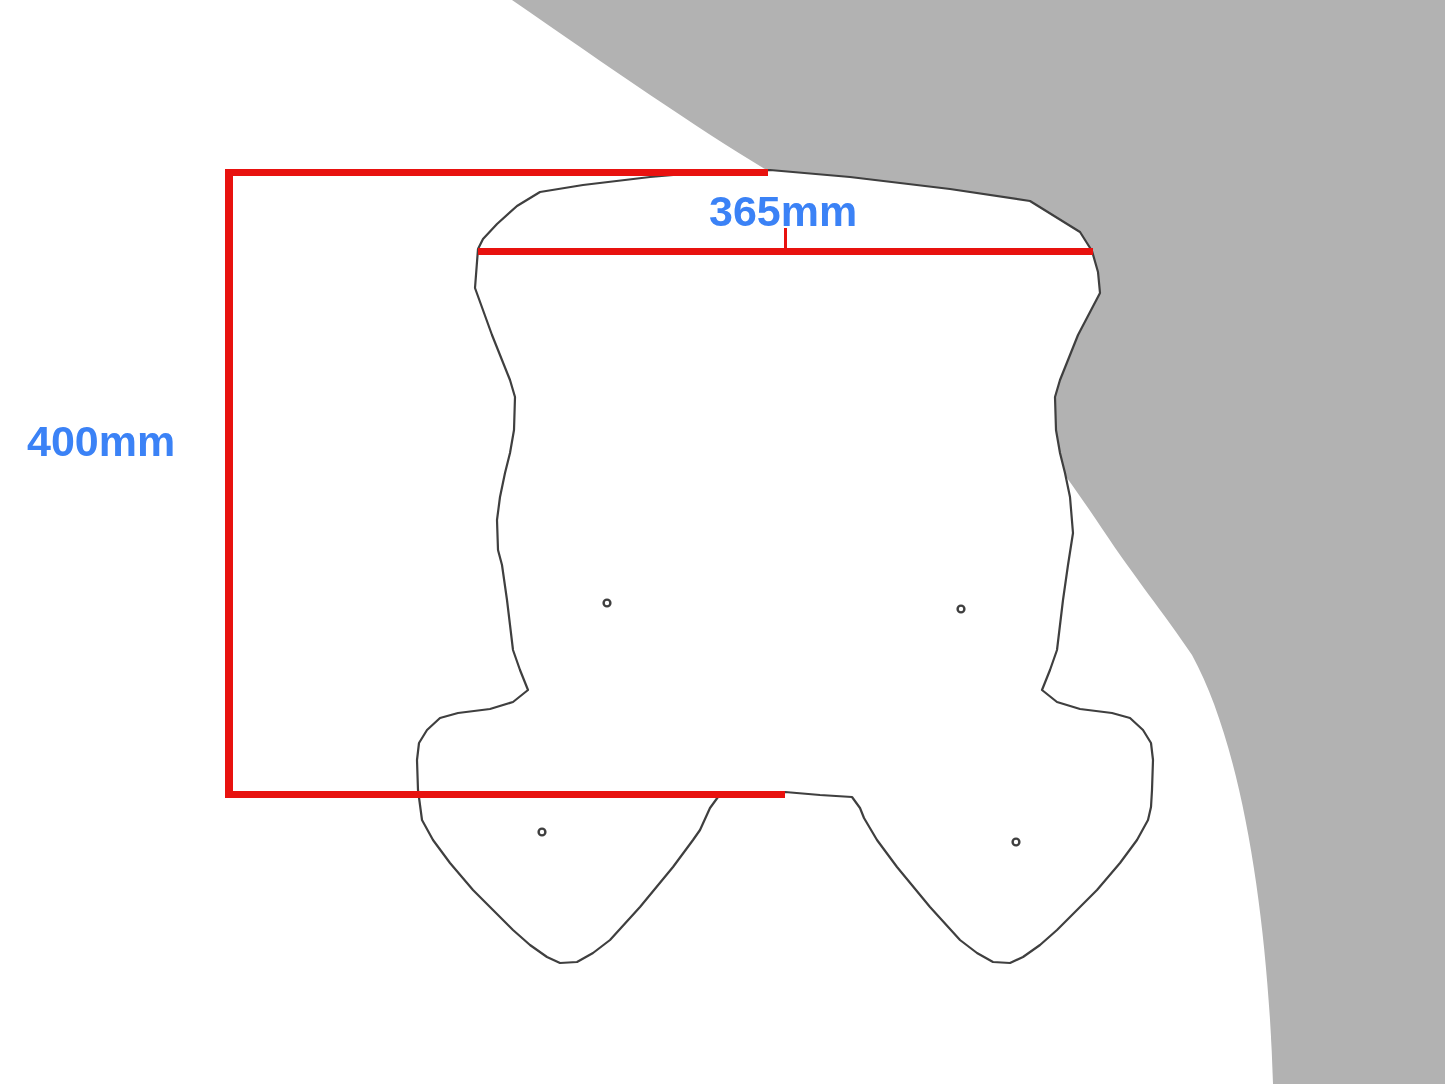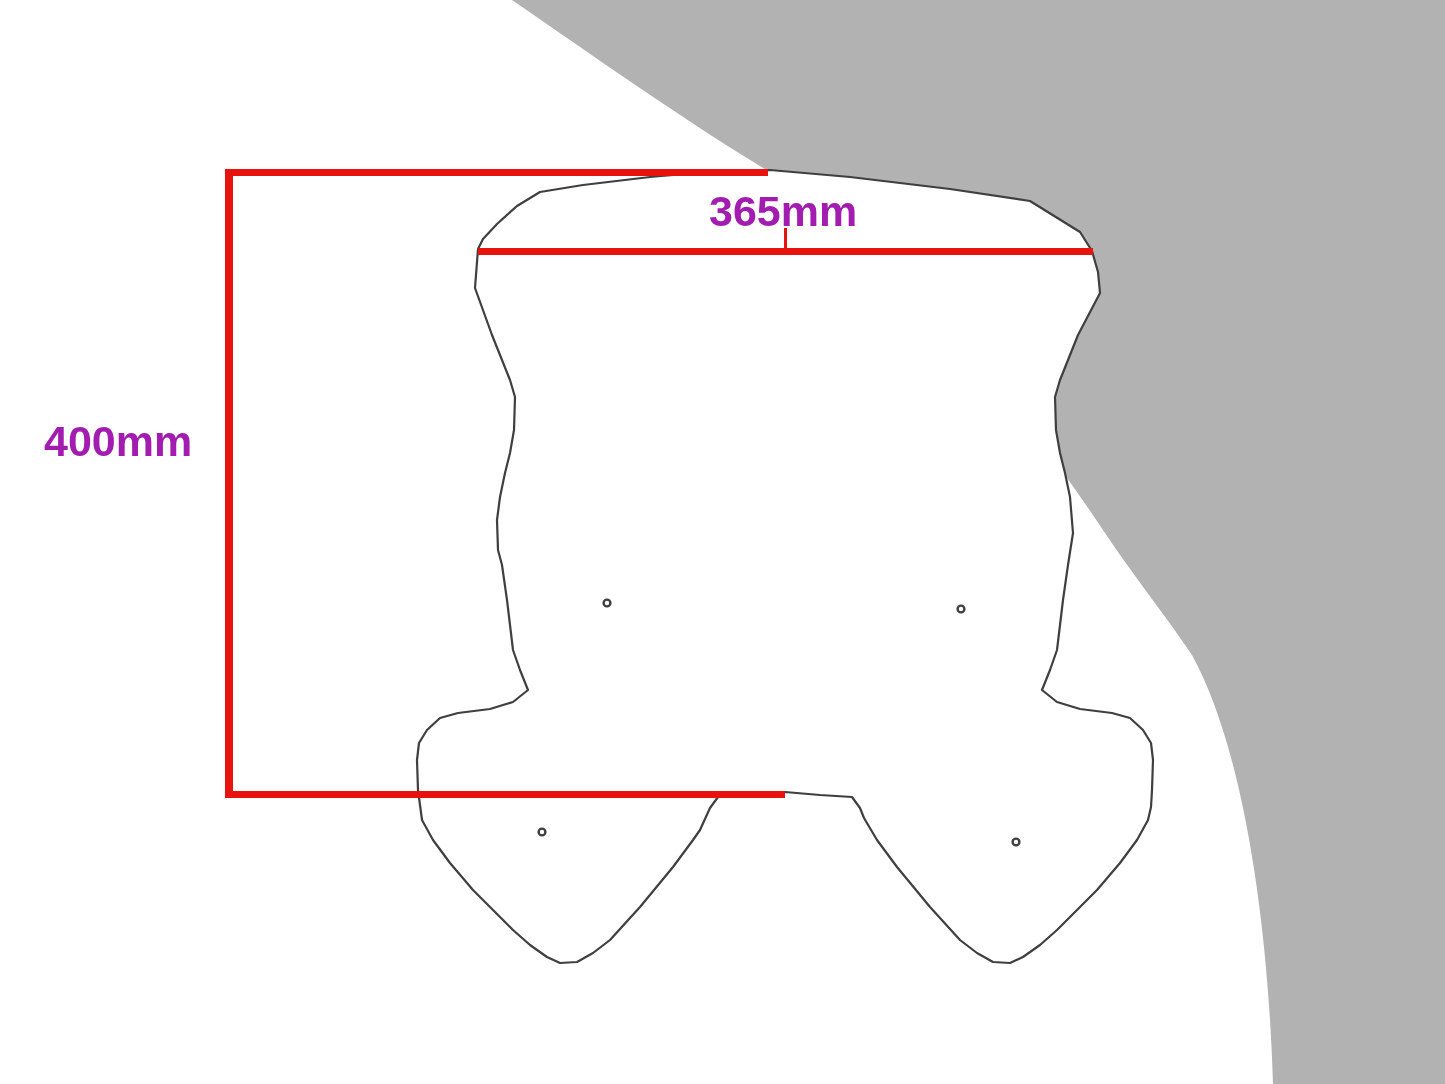--- a/index.html
+++ b/index.html
@@ -4,21 +4,21 @@
 <style>
   html,body{margin:0;padding:0;background:#ffffff;}
   body{
     width:1445px;height:1084px;position:relative;overflow:hidden;
     font-family:"Liberation Sans","DejaVu Sans",sans-serif;
   }
   .canvas{position:absolute;left:0;top:0;width:1445px;height:1084px;}
   svg{display:block;}
   .dim-line{position:absolute;background:#e8120f;}
   .dim-label{
-    position:absolute;color:#a21caf;font-size:43px;line-height:43px;
+    position:absolute;color:#3b82f6;font-size:43px;line-height:43px;
     font-weight:600;letter-spacing:0px;white-space:nowrap;
   }
 </style>
 </head>
 <body>
 
 <div class="canvas">
   <svg width="1445" height="1084" viewBox="0 0 1445 1084">
 
     <path d="M 512 0
@@ -48,13 +48,13 @@
   </svg>
 </div>
 
 <div class="dim-line" style="left:225px;top:169px;width:8px;height:629px;"></div>
 <div class="dim-line" style="left:225px;top:169px;width:543px;height:7px;"></div>
 <div class="dim-line" style="left:225px;top:791px;width:560px;height:7px;"></div>
 <div class="dim-line" style="left:478px;top:248px;width:615px;height:7px;"></div>
 <div class="dim-line" style="left:784px;top:228px;width:3px;height:22px;"></div>
 
 <div class="dim-label" style="left:709px;top:190px;">365mm</div>
-<div class="dim-label" style="left:27px;top:420px;margin-left:17px;">400mm</div>
+<div class="dim-label" style="left:27px;top:420px;">400mm</div>
 
 </body></html>

